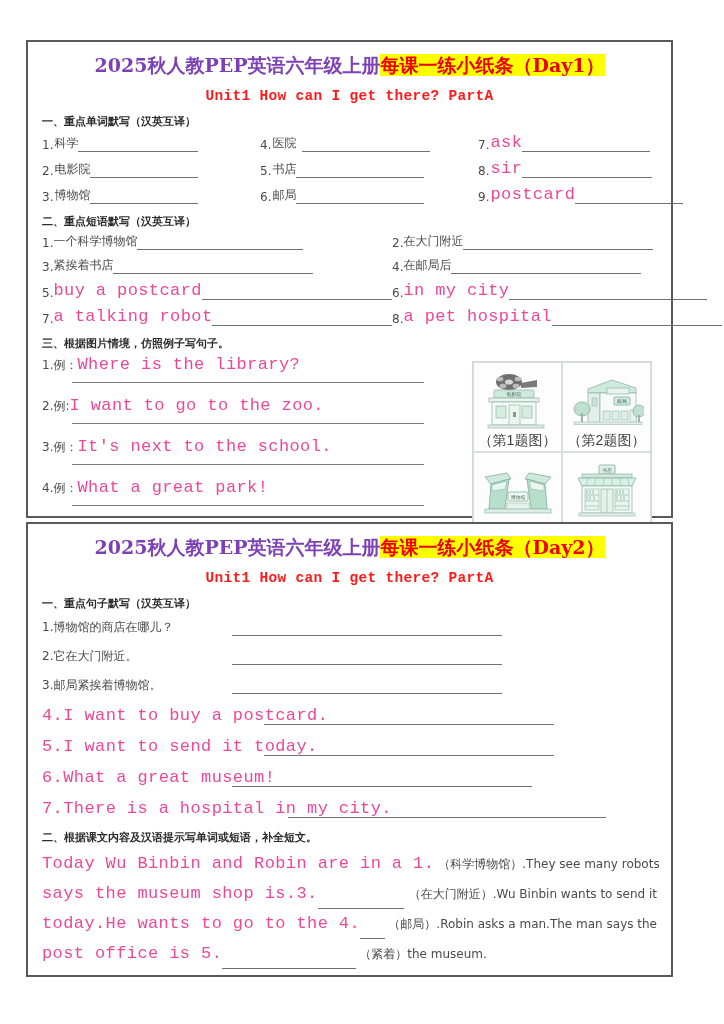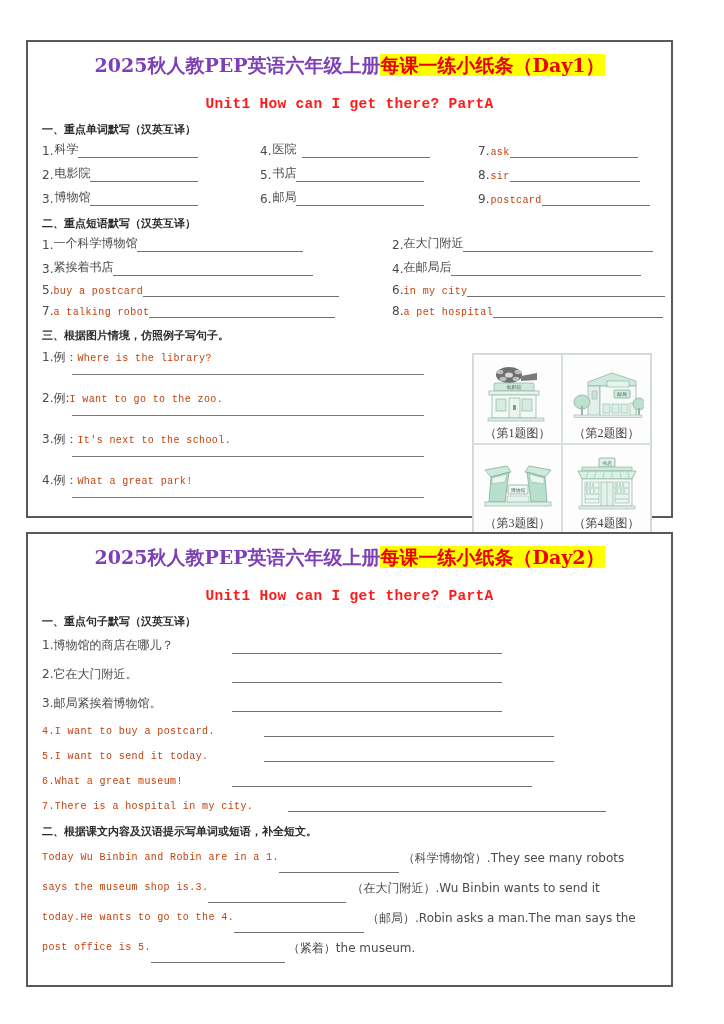--- a/index.html
+++ b/index.html
@@ -12,21 +12,21 @@
     font-family: "Liberation Serif", "DejaVu Serif", serif;
     color: #3a3a3a;
     position: relative;
     overflow: hidden;
   }
   .page {
     width: 699px; height: 1024px;
     padding: 40px 26px 0 26px;
     display: flex;
     flex-direction: column;
-    gap: 14px;
+    gap: 4px;
   }
   .panel {
     border: 2px solid #595959;
     background: #fff;
     padding: 12px 14px 10px 14px;
   }
   .panel-day1 { height: 478px; }
   .panel-day2 { height: 455px; }
 
   
@@ -48,37 +48,37 @@
     font-size: 19px;
     color: #ee0000;
     background: #ffff00;
   }
   .subtitle {
     text-align: center;
     font-family: "Liberation Mono", "DejaVu Sans Mono", monospace;
     font-weight: bold;
     font-size: 14.5px;
     color: #ff1a1a;
-    margin-top: 18px;
+    margin-top: 10px;
     letter-spacing: 0.3px;
   }
 
   
   .sec-head {
     font-family: "DejaVu Sans", sans-serif;
     font-weight: bold;
     font-size: 11px;
     color: #2b2b2b;
     margin-top: 10px;
     margin-bottom: 4px;
   }
 
   
   .cn { font-family: "DejaVu Sans", sans-serif; font-size: 12px; color: #4a4a4a; }
-  .en { font-family: "Liberation Mono", "DejaVu Sans Mono", monospace; font-size: 10px; color: #c2410c; letter-spacing: 0.4px;}
+  .en { font-family: "Liberation Mono", "DejaVu Sans Mono", monospace; font-size: 17px; color: #ec4899; letter-spacing: 0.4px;}
 
   .blank {
     display: inline-block;
     border-bottom: 1px solid #707070;
     vertical-align: baseline;
     height: 13px;
   }
 
   
   .word-grid {
@@ -122,22 +122,22 @@
     border: 1px solid #d8e0dc;
     padding: 3px 2px 1px 2px;
     display: flex;
     flex-direction: column;
     align-items: center;
     justify-content: flex-end;
     height: 90px;
   }
   .pic-art { height: 64px; display: flex; align-items: flex-end; justify-content: center; }
   .pic-cap {
-    font-family: Liberation Serif, serif;
-    font-size: 12px;
+    font-family: Liberation Sans, sans-serif;
+    font-size: 14px;
     color: #3d3d3d;
     margin-top: 1px;
     white-space: nowrap;
   }
 
   
   .sent-row {
     display: flex;
     align-items: flex-end;
     margin-bottom: 12px;

